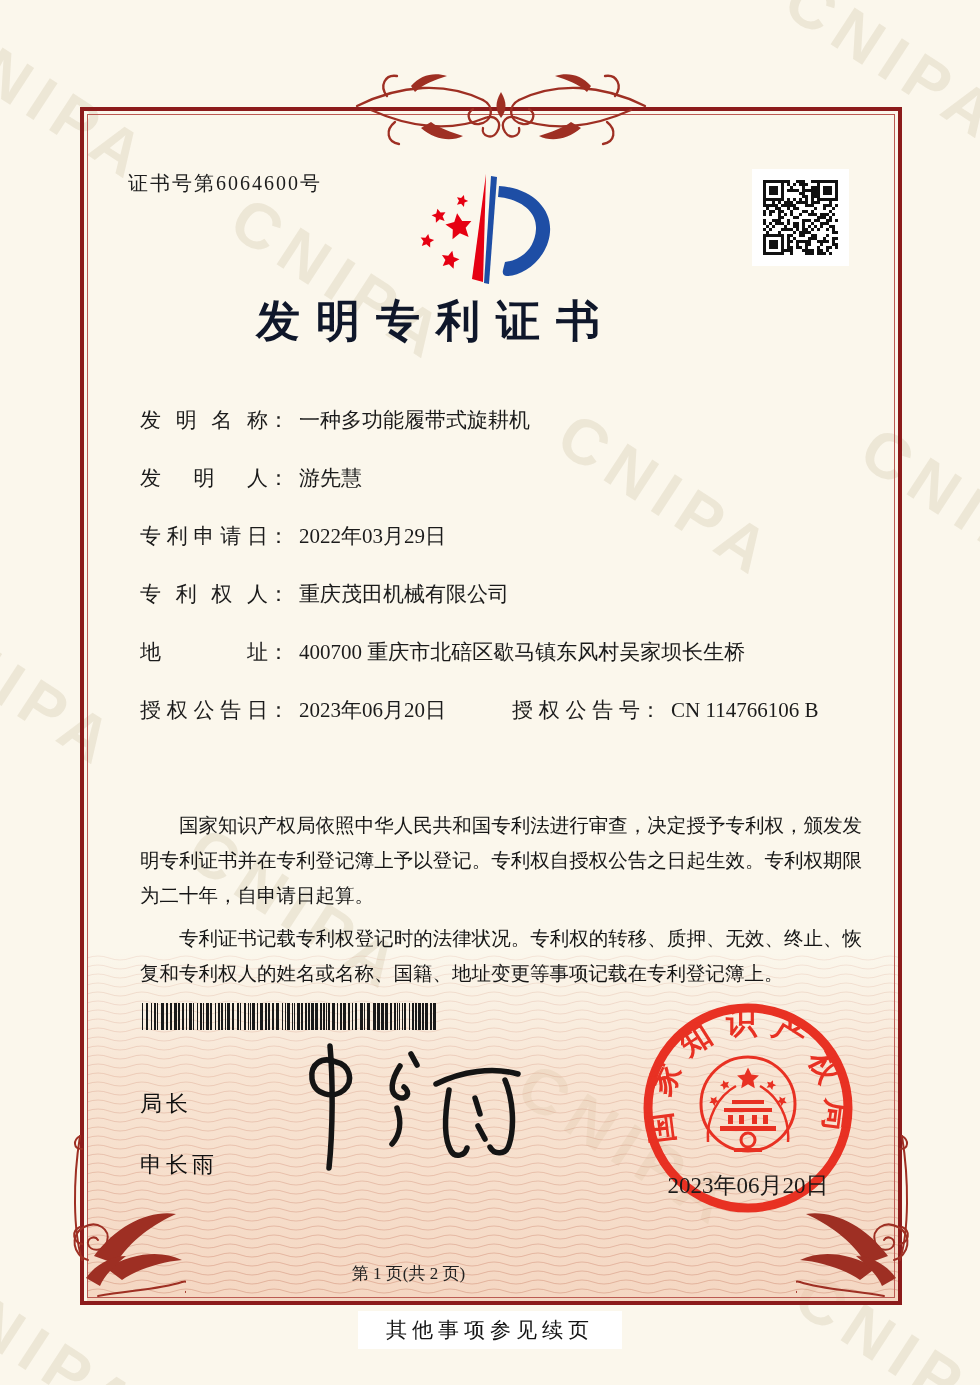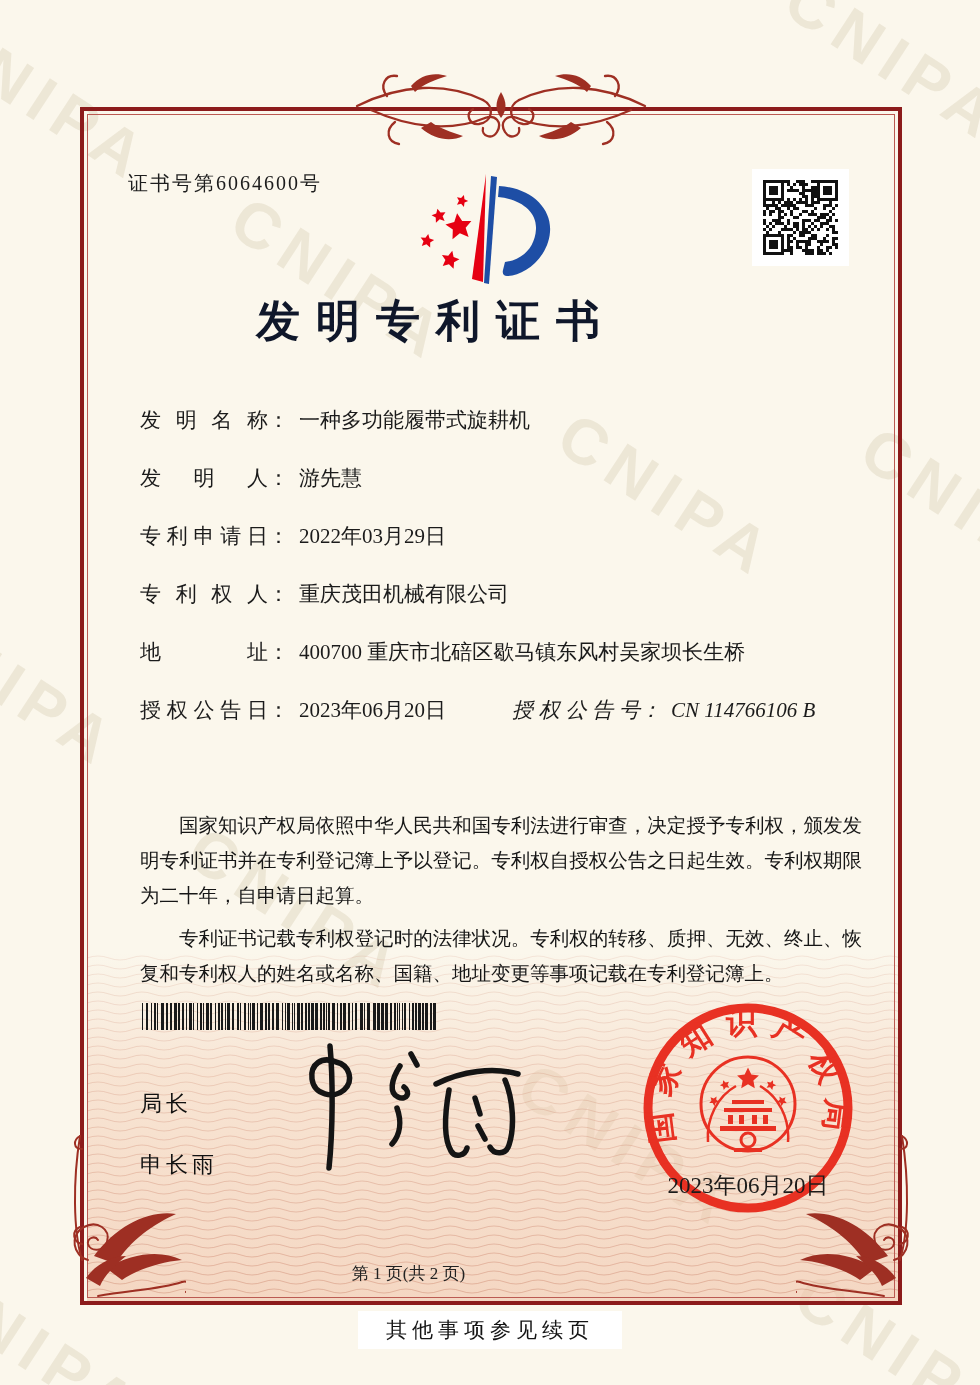--- a/index.html
+++ b/index.html
@@ -30,21 +30,21 @@
 
   .title{position:absolute;left:0;top:292px;width:856px;text-align:center;
          font-size:44px;font-weight:700;letter-spacing:16px;text-indent:16px;color:#0f172a;}
 
   .rows{position:absolute;left:140px;top:406px;width:740px;}
   .frow{height:58px;font-size:21px;color:#1b1b1b;white-space:nowrap;}
   .flabel{display:inline-block;width:128px;text-align:justify;text-align-last:justify;
           vertical-align:top;}
   .fcolon{display:inline-block;margin-right:10px;}
   .fvalue{font-size:21px;}
-  .pair2{display:inline-block;margin-left:66px;font-style:italic;}
+  .pair2{display:inline-block;margin-left:66px;}
 
   .paras{position:absolute;left:140px;top:808px;width:722px;font-size:19.5px;
          line-height:35px;text-align:justify;color:#161616;}
   .paras p{margin:0 0 8px 0;text-indent:2em;}
 
   .barcode{position:absolute;left:140px;top:1002px;width:300px;height:30px;}
 
   .officer{position:absolute;left:140px;top:1089px;font-family:"Liberation Sans",sans-serif;
            font-size:22px;letter-spacing:4px;color:#111;}
   .officer .name{margin-top:31px;}

